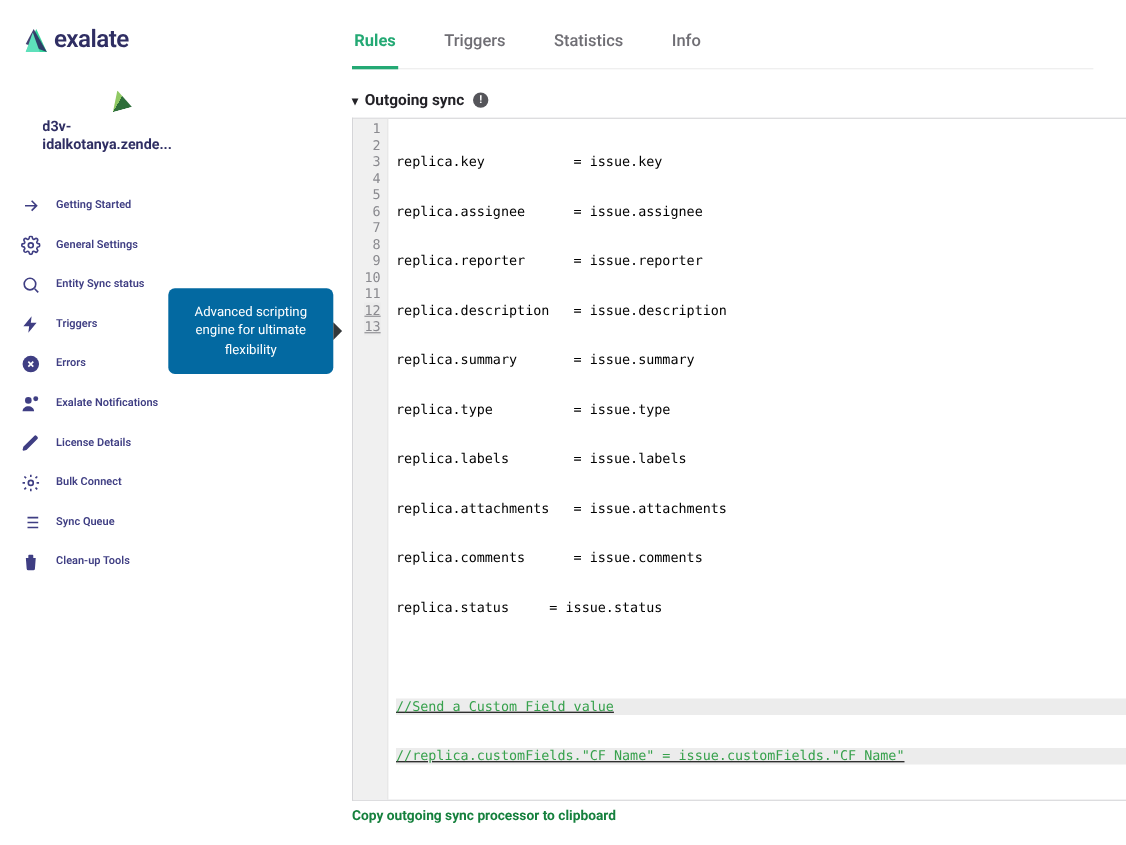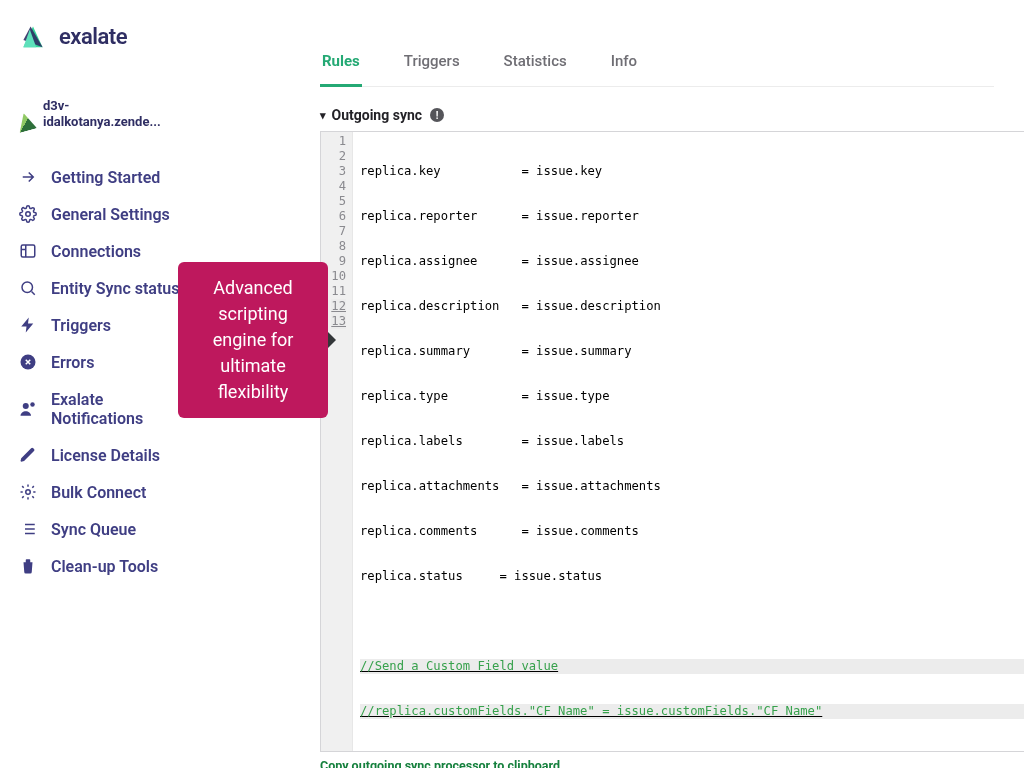--- a/index.html
+++ b/index.html
@@ -18,37 +18,37 @@
     left: 0;
     top: 0;
     width: 200px;
     height: 100%;
     background: #fff;
     padding: 20px 0 0 15px;
   }
   .logo {
     display: flex;
     align-items: center;
-    gap: 10px;
-    margin-bottom: 46px;
+    margin-bottom: 28px;
     padding-left: 2px;
   }
   .logo svg { width: 32px; height: 32px; }
   .logo-text {
     font-size: 22px;
     font-weight: 600;
     color: #2f2e63;
     letter-spacing: -0.5px;
   }
   .instance {
     display: flex;
-    align-items: flex-end;
+    align-items: center;
     gap: 8px;
     margin-bottom: 28px;
     padding-left: 2px;
+    flex-direction: column;
   }
   .instance .glyph {
     width: 18px; height: 18px;
     background: linear-gradient(135deg,#90c964 50%,#2e6f3a 50%);
     clip-path: polygon(0% 100%, 100% 100%, 50% 0%);
     transform: rotate(-15deg);
     margin-top: 2px;
   }
   .instance-text {
     font-size: 13px;
@@ -58,43 +58,43 @@
     max-width: 140px;
     overflow: hidden;
   }
 
   .nav { list-style: none; }
   .nav li {
     display: flex;
     align-items: center;
     gap: 14px;
     padding: 9px 4px;
-    font-size: 16px;
+    font-size: 10px;
     font-weight: 600;
     color: #3f3e83;
     cursor: pointer;
   }
   .nav li .icon {
     width: 18px; height: 18px;
     display: flex;
     align-items: center;
     justify-content: center;
     color: #3f3e83;
   }
   .nav li .icon svg { width: 18px; height: 18px; stroke: currentColor; fill: none; stroke-width: 2; }
   .nav li .icon.filled svg { fill: currentColor; stroke: none; }
 
   
   .tooltip {
     position: absolute;
-    left: 178px;
+    left: 153px;
     top: 262px;
-    background: #be185d;
+    background: #0369a1;
     color: #fff;
-    font-size: 18px;
+    font-size: 12px;
     line-height: 1.45;
     text-align: center;
     padding: 13px 16px;
     border-radius: 6px;
     width: 150px;
     z-index: 30;
   }
   .tooltip::after {
     content: "";
     position: absolute;
@@ -120,21 +120,20 @@
     padding: 28px 0 0 0;
     border-bottom: 1px solid #ececec;
     margin-right: 30px;
   }
   .tab {
     font-size: 15px;
     color: #6f6e74;
     padding: 0 2px 14px 2px;
     cursor: pointer;
     font-weight: 500;
-    margin-top: 24px;
   }
   .tab.active {
     color: #24a974;
     font-weight: 700;
     border-bottom: 3px solid #24a974;
     margin-bottom: -1px;
   }
 
   .section {
     margin: 20px 0 0 0;
@@ -228,29 +227,20 @@
       <span>Getting Started</span>
     </li>
     <li>
       <span class="icon">
           <svg viewBox="0 0 24 24">
             <circle cx="12" cy="12" r="3"></circle>
             <path d="M19.4 15a1.7 1.7 0 0 0 .34 1.87l.06.06a2 2 0 1 1-2.83 2.83l-.06-.06a1.7 1.7 0 0 0-1.87-.34 1.7 1.7 0 0 0-1.03 1.56V21a2 2 0 0 1-4 0v-.09A1.7 1.7 0 0 0 9 19.4a1.7 1.7 0 0 0-1.87.34l-.06.06a2 2 0 1 1-2.83-2.83l.06-.06A1.7 1.7 0 0 0 4.6 15a1.7 1.7 0 0 0-1.56-1.03H3a2 2 0 0 1 0-4h.09A1.7 1.7 0 0 0 4.6 9a1.7 1.7 0 0 0-.34-1.87l-.06-.06a2 2 0 1 1 2.83-2.83l.06.06A1.7 1.7 0 0 0 9 4.6a1.7 1.7 0 0 0 1.03-1.56V3a2 2 0 0 1 4 0v.09c0 .68.4 1.29 1.03 1.51a1.7 1.7 0 0 0 1.87-.34l.06-.06a2 2 0 1 1 2.83 2.83l-.06.06A1.7 1.7 0 0 0 19.4 9c.22.63.83 1.03 1.51 1.03H21a2 2 0 0 1 0 4h-.09a1.7 1.7 0 0 0-1.51 1.03z"></path>
           </svg>
         </span>
       <span>General Settings</span>
-    </li>
-    <li>
-      <span class="icon">
-          <svg viewBox="0 0 24 24">
-            <rect x="3" y="4" width="18" height="16" rx="2"></rect>
-            <path d="M9 4v16M3 10h6"></path>
-          </svg>
-        </span>
-      <span>Connections</span>
     </li>
     <li>
       <span class="icon">
           <svg viewBox="0 0 24 24">
             <circle cx="11" cy="11" r="7"></circle>
             <path d="m21 21-4.3-4.3"></path>
           </svg>
         </span>
       <span>Entity Sync status</span>
     </li>
@@ -346,22 +336,22 @@
         <div class="codeline">7</div>
         <div class="codeline">8</div>
         <div class="codeline">9</div>
         <div class="codeline">10</div>
         <div class="codeline">11</div>
         <div class="codeline hl">12</div>
         <div class="codeline hl">13</div>
       </div>
       <div class="codecol">
         <div class="codeline"><span>replica.key           </span><span class="tk-op">=</span><span> issue.key</span></div>
+        <div class="codeline"><span>replica.assignee      </span><span class="tk-op">=</span><span> issue.assignee</span></div>
         <div class="codeline"><span>replica.reporter      </span><span class="tk-op">=</span><span> issue.reporter</span></div>
-        <div class="codeline"><span>replica.assignee      </span><span class="tk-op">=</span><span> issue.assignee</span></div>
         <div class="codeline"><span>replica.description   </span><span class="tk-op">=</span><span> issue.description</span></div>
         <div class="codeline"><span>replica.summary       </span><span class="tk-op">=</span><span> issue.summary</span></div>
         <div class="codeline"><span>replica.type          </span><span class="tk-op">=</span><span> issue.type</span></div>
         <div class="codeline"><span>replica.labels        </span><span class="tk-op">=</span><span> issue.labels</span></div>
         <div class="codeline"><span>replica.attachments   </span><span class="tk-op">=</span><span> issue.attachments</span></div>
         <div class="codeline"><span>replica.comments      </span><span class="tk-op">=</span><span> issue.comments</span></div>
         <div class="codeline"><span>replica.status     </span><span class="tk-op">=</span><span> issue.status</span></div>
         <div class="codeline"><span></span></div>
         <div class="codeline hl"><span class="tk-cmt">//Send a Custom Field value</span></div>
         <div class="codeline hl"><span class="tk-cmt">//replica.customFields."CF Name" = issue.customFields."CF Name"</span></div>

